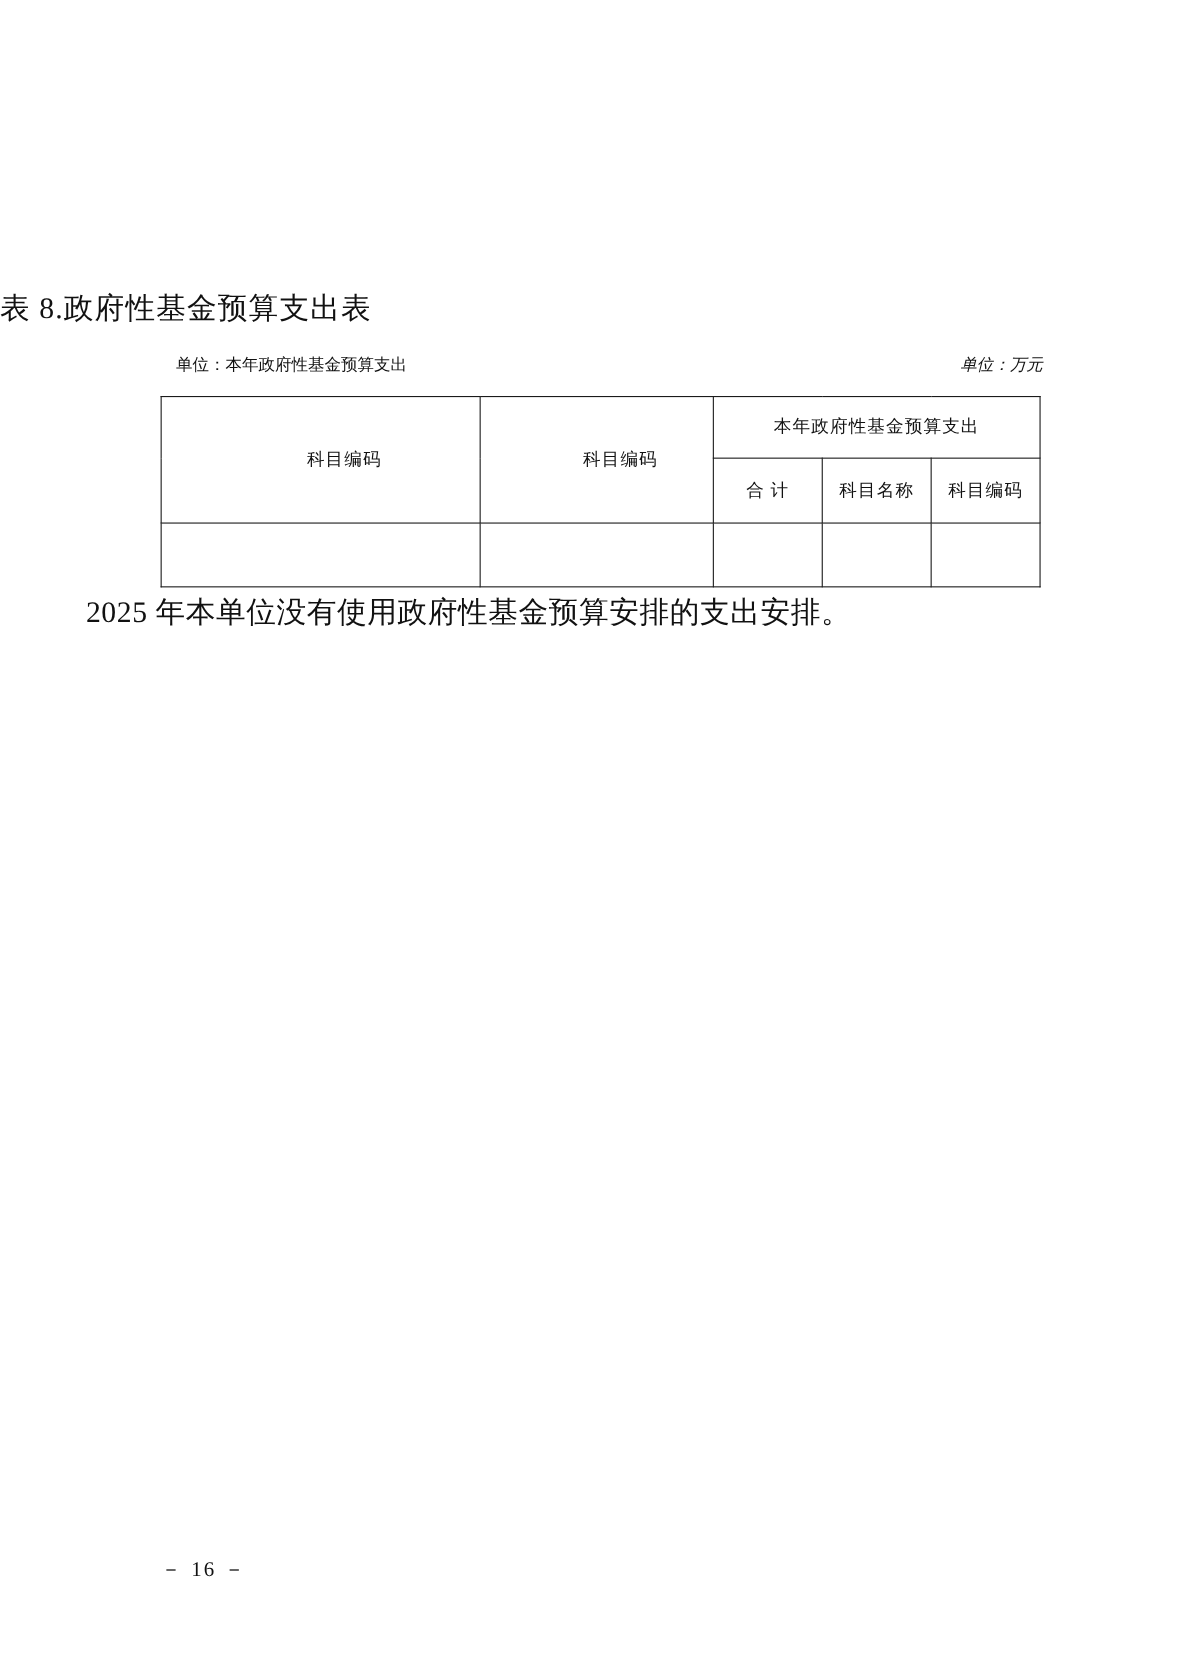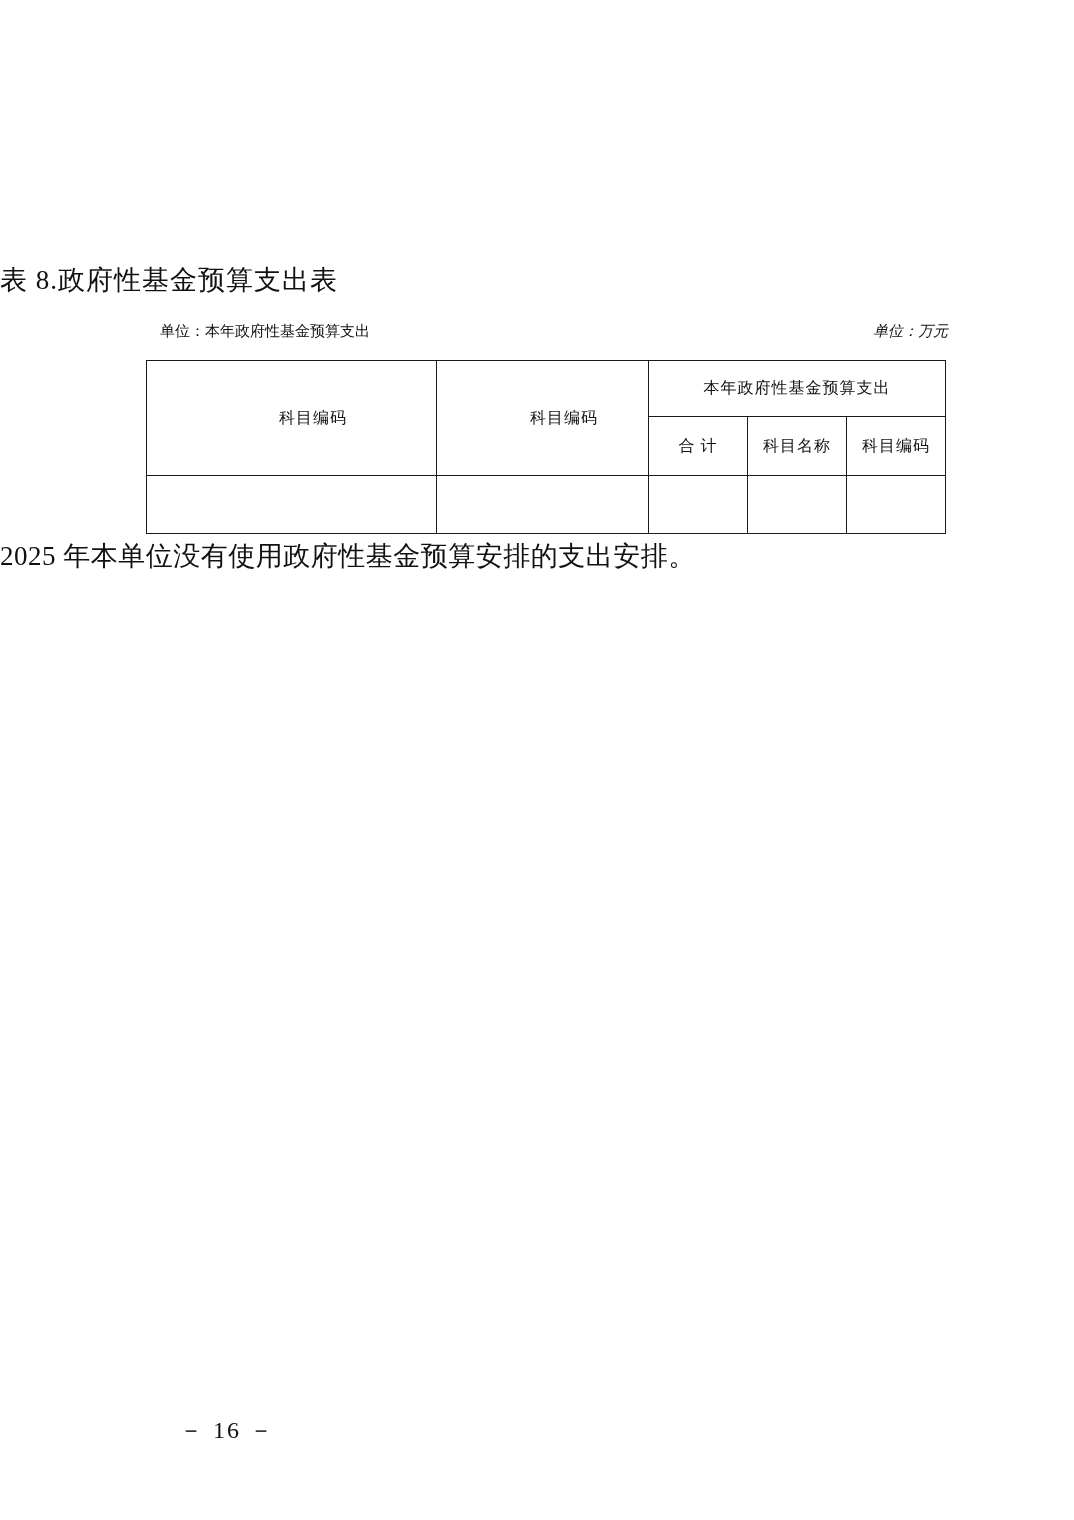--- a/index.html
+++ b/index.html
@@ -75,31 +75,31 @@
   .col-sub  { width: 99px; }
   .h-tall { height: 112px; padding-left: 44px; }
   .h-top  { height: 48px; }
   .h-sub  { height: 50px; }
   .empty-row td { height: 55px; }
   .note {
     position: absolute;
     top: 538px;
     left: 0;
     width: 852px;
+    text-align: center;
     font-size: 27px;
     letter-spacing: 0.5px;
   }
   .page-number {
     position: absolute;
     left: 146px;
     top: 1414px;
-    font-size: 24px;
+    font-size: 19px;
     letter-spacing: 2px;
     font-family: "Liberation Serif", "DejaVu Serif", serif;
-    margin-left: 33px;
   }
 </style>
 </head>
 <body>
 
 <div class="page">
 
   <div class="doc-title">表 8.政府性基金预算支出表</div>
 
   <div class="meta-row">

